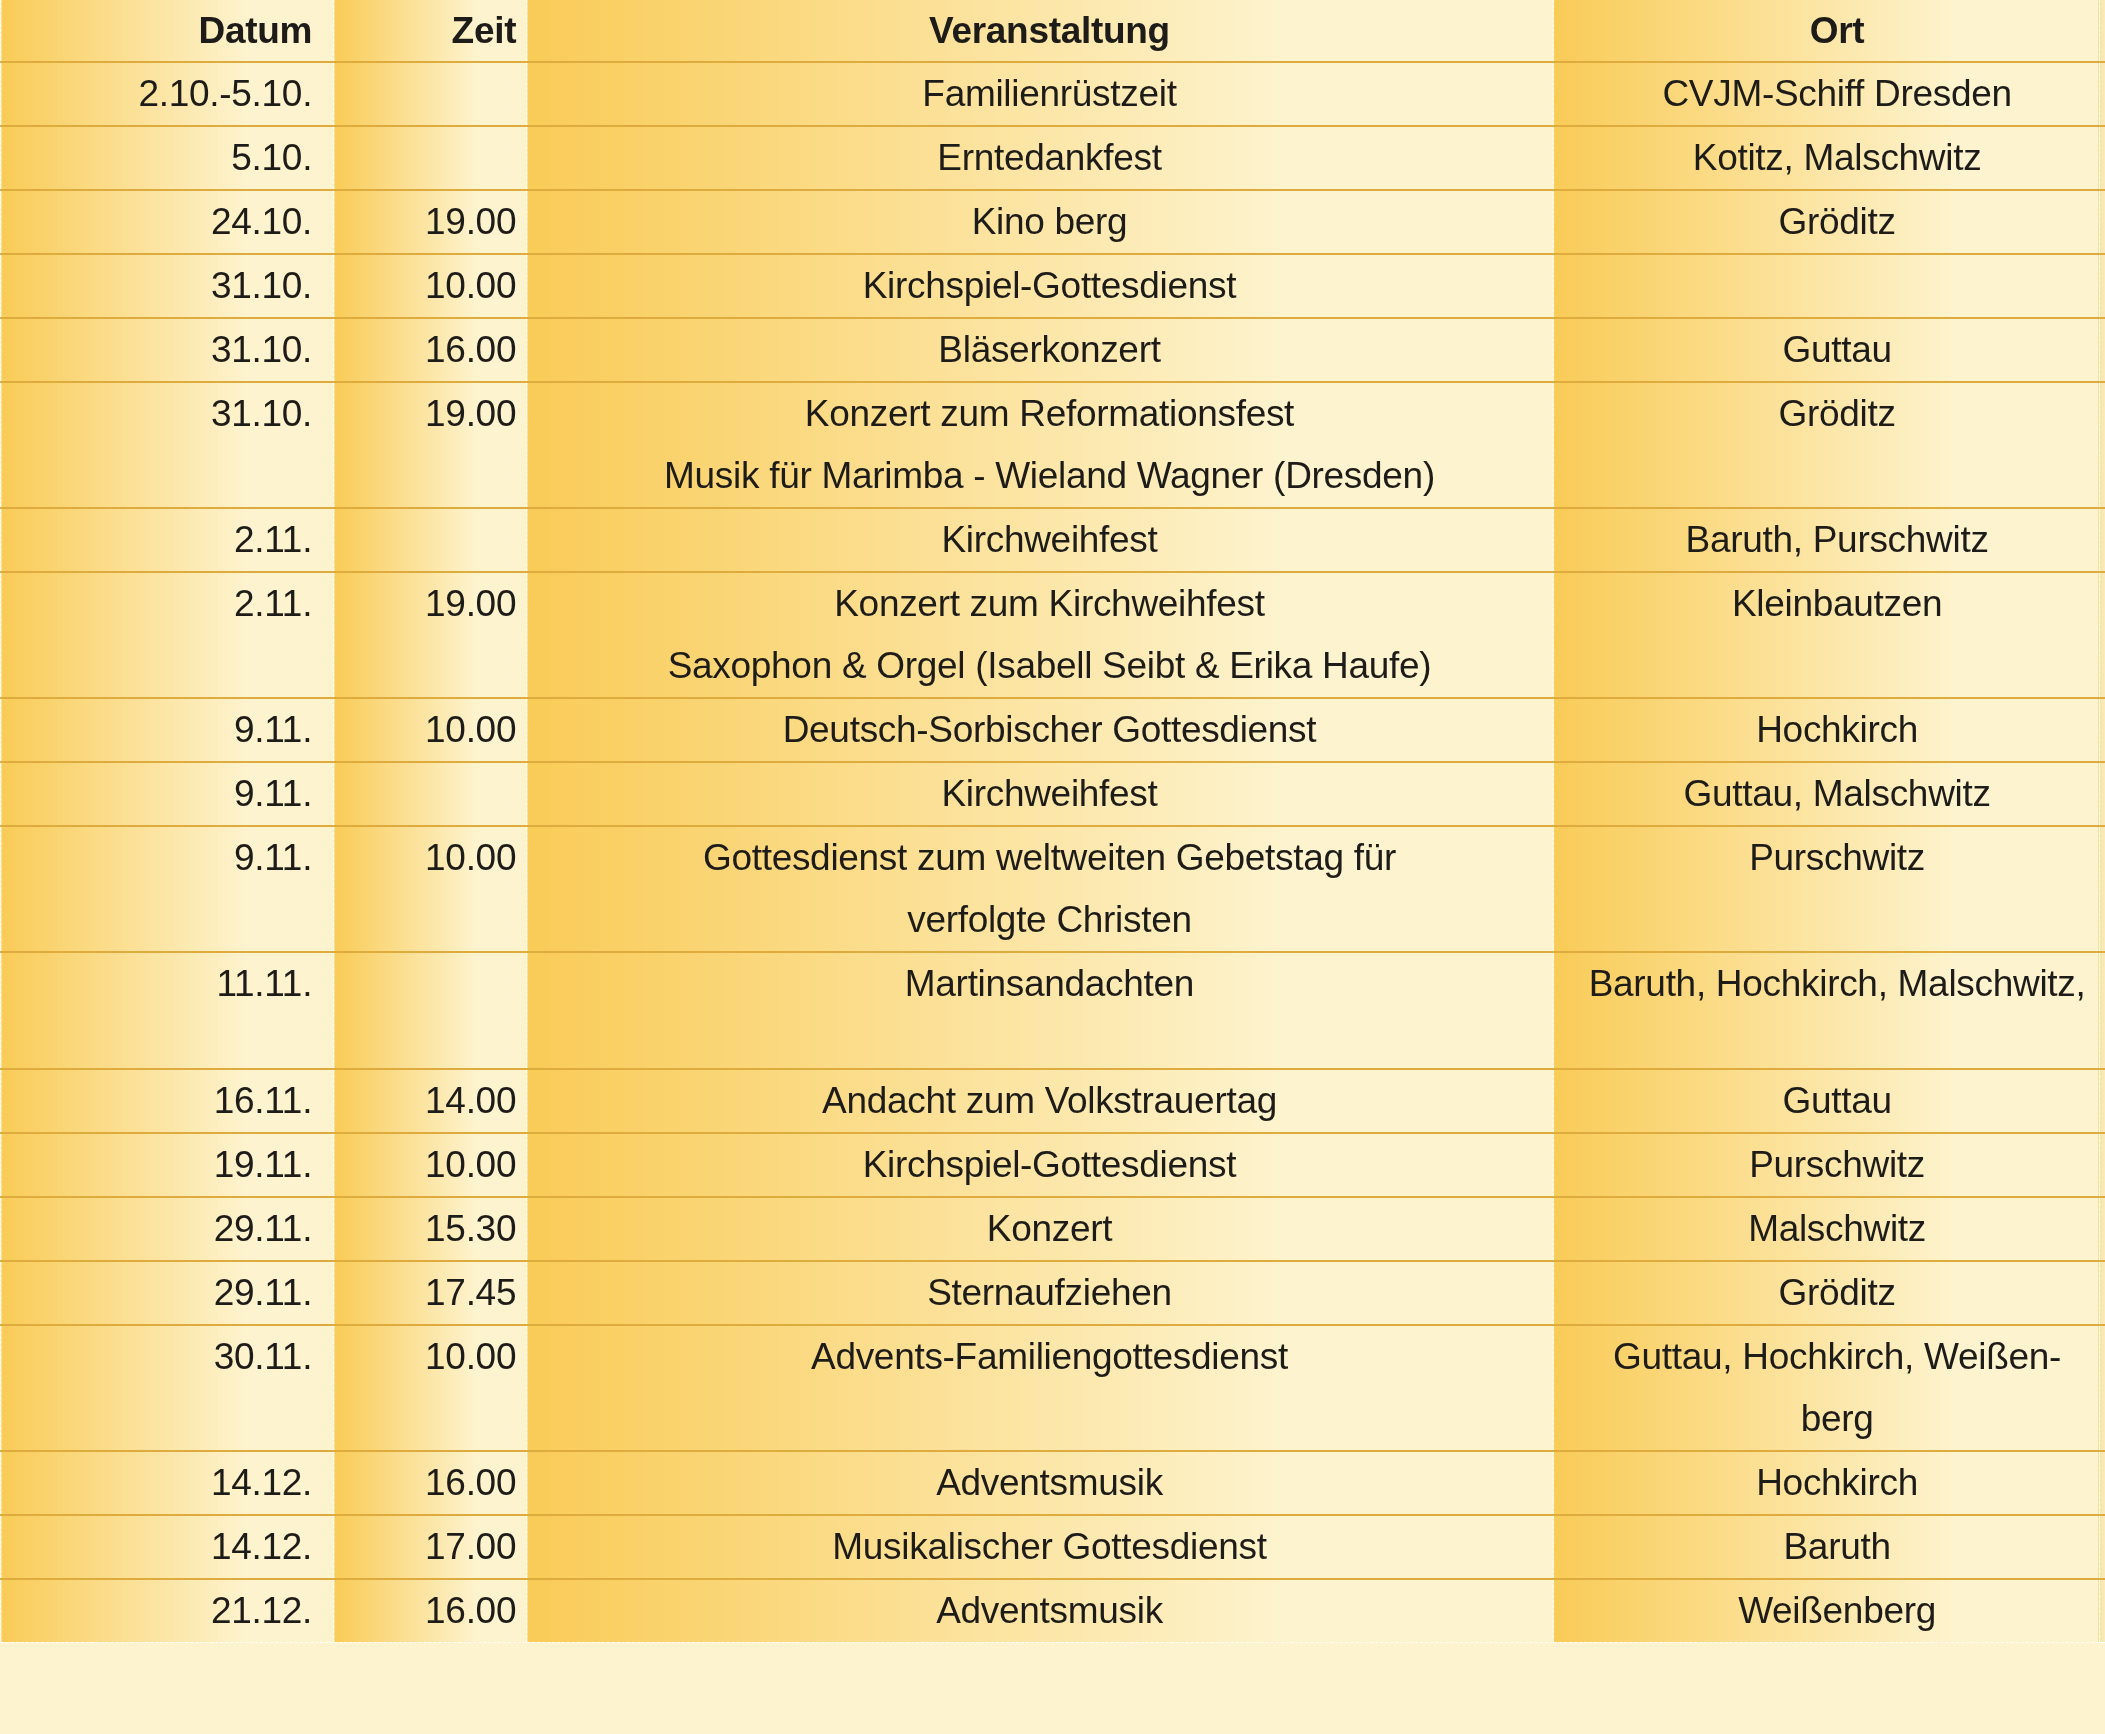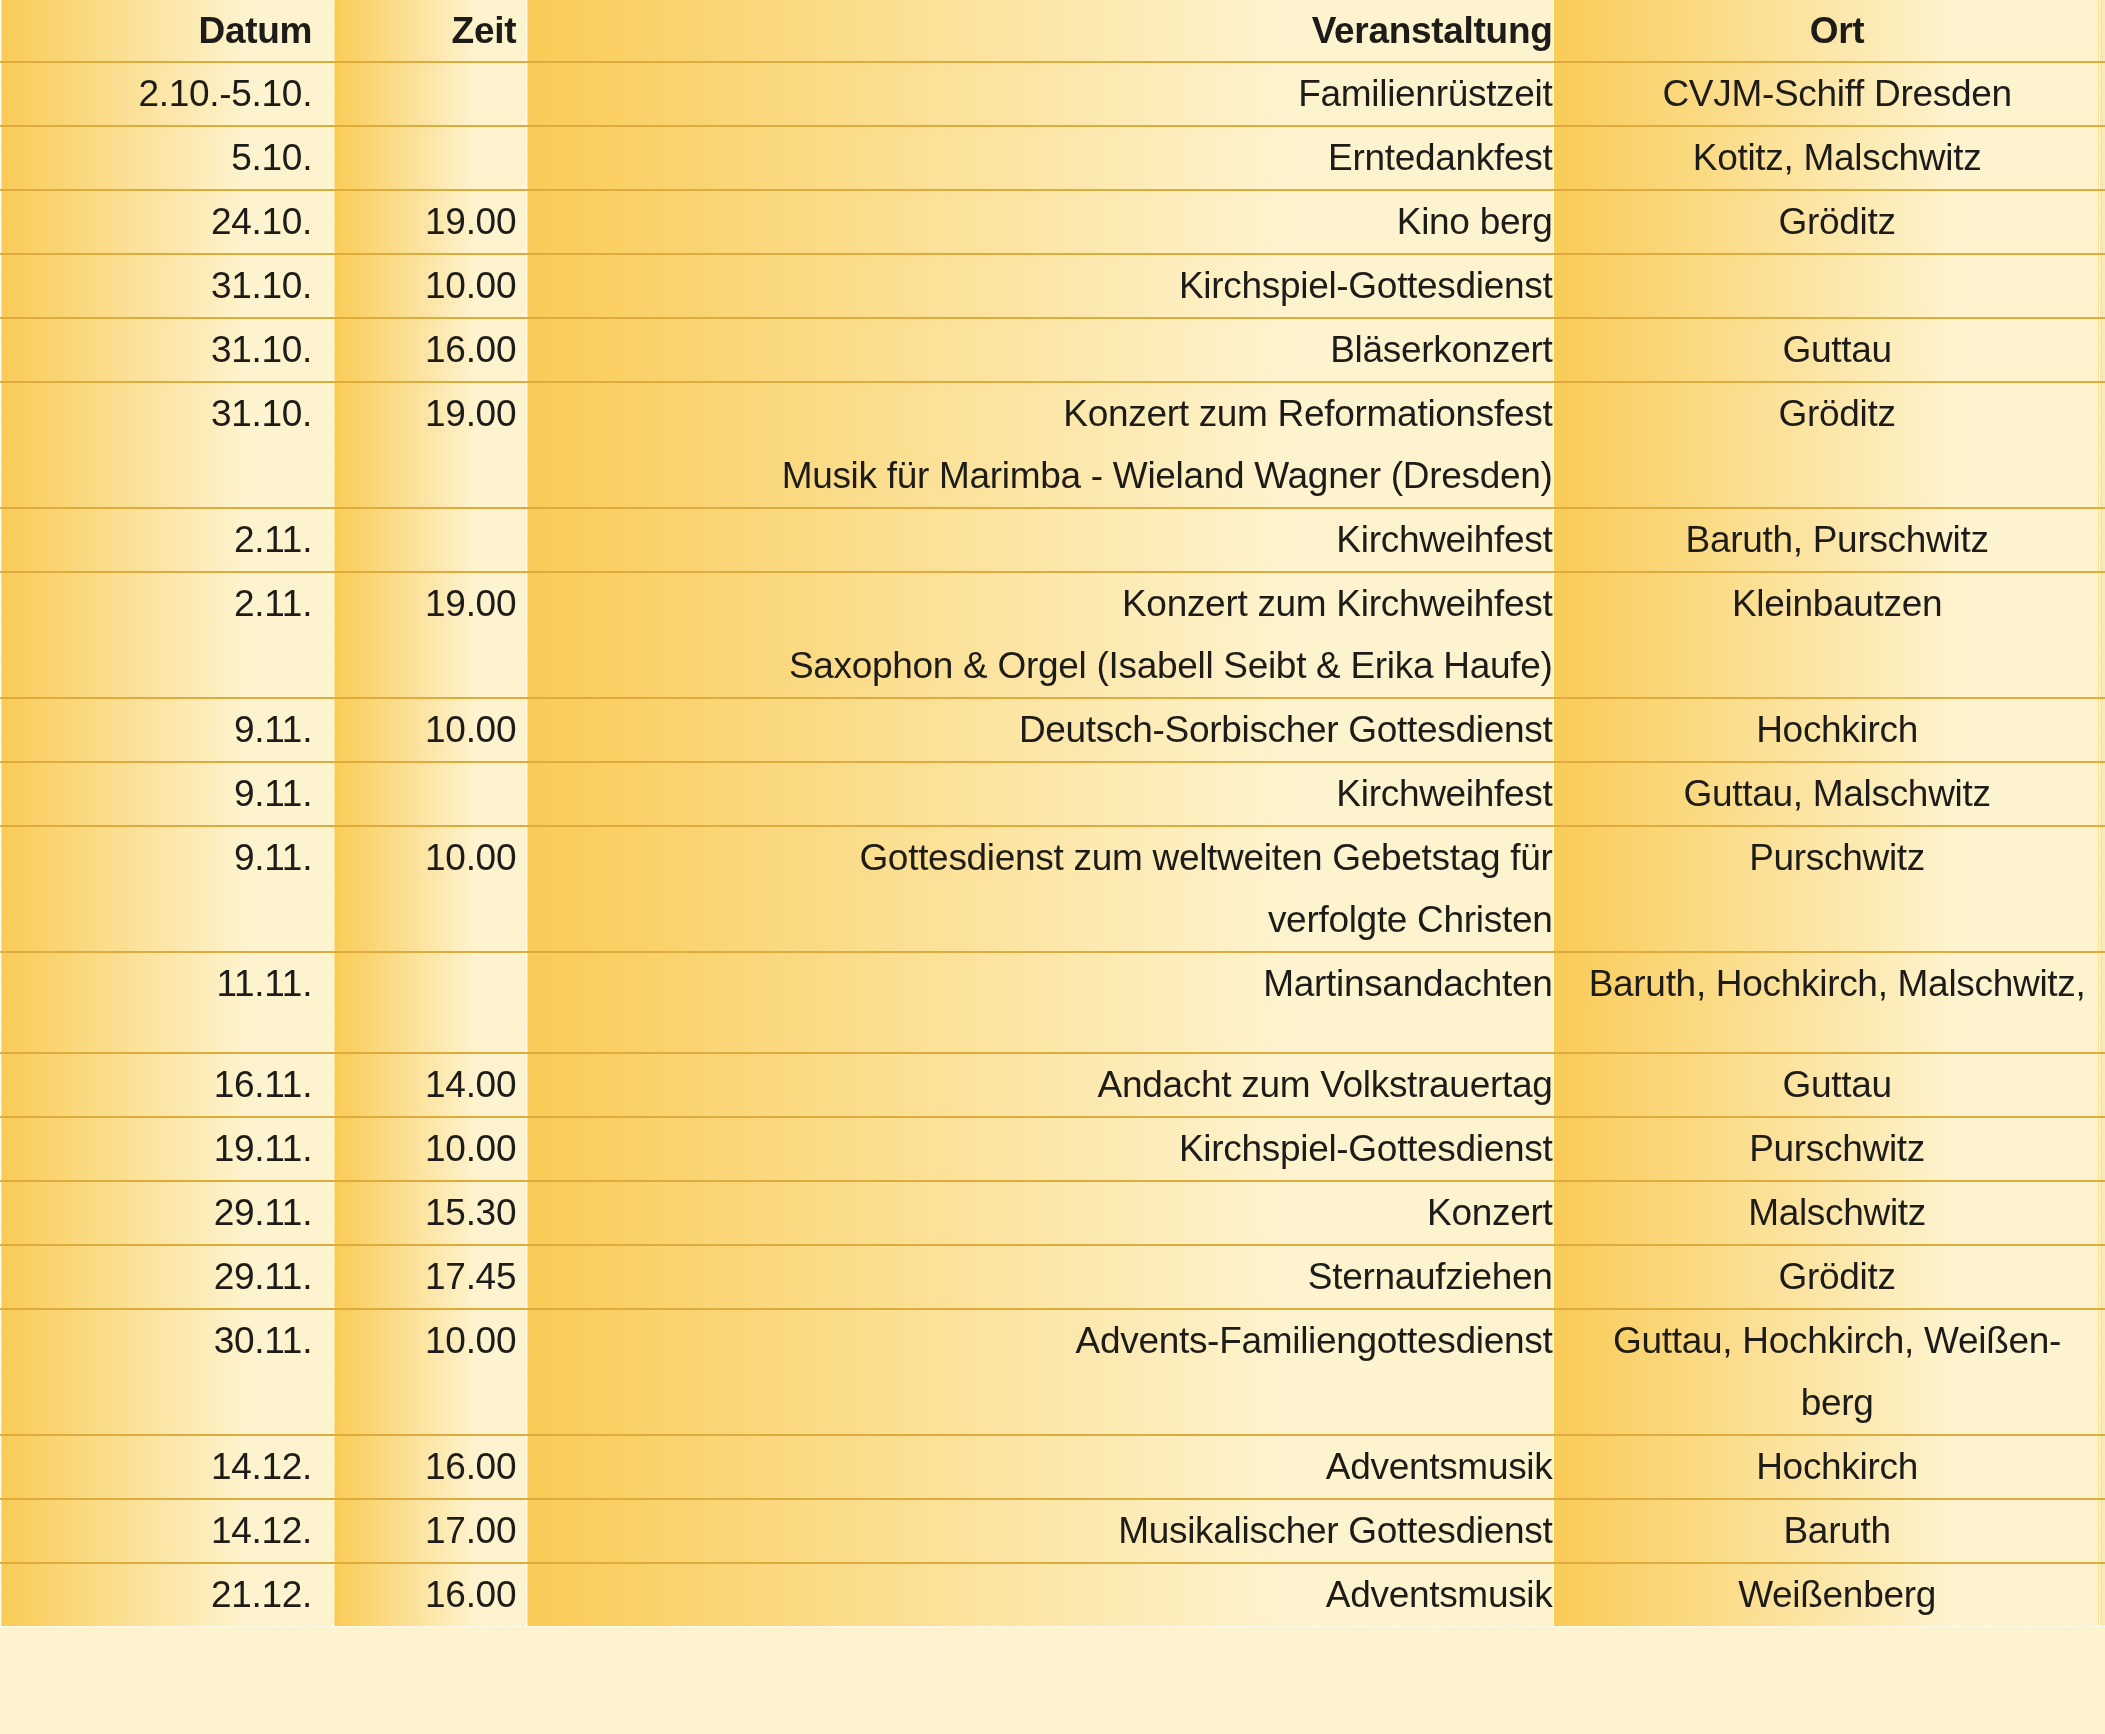--- a/index.html
+++ b/index.html
@@ -35,26 +35,26 @@
     background: linear-gradient(90deg, var(--gold, #f9cb57) 0%, var(--cream, #fdf3ce) 74%);
     border-left: 1.9px dashed var(--column_dash, rgba(255,255,255,.85));
   }
   thead th {
     font-weight: bold;
     line-height: 61px;
   }
   thead tr { height: 61px; }
   tbody tr { height: 62px; }
   tbody tr.double { height: 126px; }
-  tbody tr.tall { height: 101px; }
+  tbody tr.tall { height: 117px; }
   tbody tr > td { border-top: 2.9px solid var(--row_line, #deab3e); }
   .col-datum, .col-zeit { text-align: right; }
   .col-datum { padding-right: 21px; }
   .col-zeit  { padding-right: 10px; }
-  .col-veranstaltung { text-align: right; padding-left: 19.3px; }
+  .col-veranstaltung { text-align: center; padding-left: 19.3px; }
   .col-ort   { text-align: center; padding-left: 22px; }
   .col-edge  {
     padding: 0;
     background: linear-gradient(90deg, #f5e3a8 0%, #f9edc0 100%);
   }
   .line { height: 62px; line-height: 62px; overflow: hidden; }
 </style>
 </head>
 <body>
 

